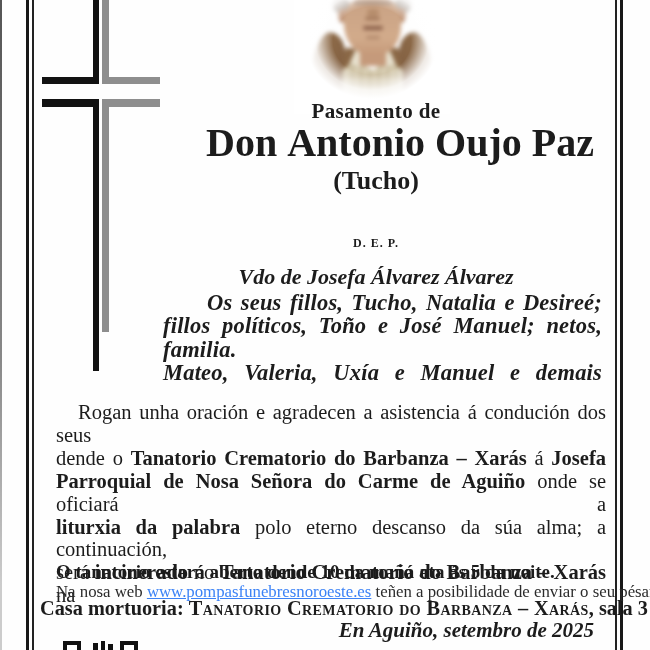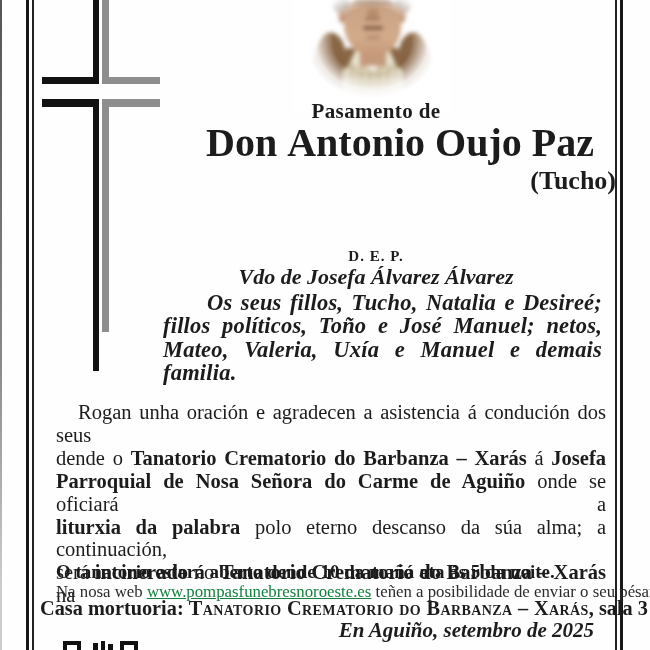--- a/index.html
+++ b/index.html
@@ -52,39 +52,39 @@
   .jacket-l{left:2px;top:32px;width:36px;height:72px;background:linear-gradient(105deg,#97744f,#7e5c3f);border-radius:55% 45% 0 0/90% 30% 0 0;transform:rotate(4deg);}
   .jacket-r{right:2px;top:32px;width:36px;height:72px;background:linear-gradient(-105deg,#97744f,#7e5c3f);border-radius:45% 55% 0 0/30% 90% 0 0;transform:rotate(-4deg);}
   .lapel-l{left:36px;top:48px;width:10px;height:48px;background:#8a6745;transform:rotate(9deg);}
   .lapel-r{right:36px;top:48px;width:10px;height:48px;background:#8a6745;transform:rotate(-9deg);}
   .ph-fade{position:absolute;inset:-12px;background:radial-gradient(ellipse 52% 56% at 50% 42%,rgba(255,255,255,0) 48%,rgba(255,255,255,.85) 70%,#fff 82%);}
   
   .t{position:absolute;left:136px;width:480px;text-align:center;white-space:nowrap;}
   .pasamento{top:99px;font-size:21px;font-weight:bold;letter-spacing:.4px;}
   .name-line{top:119px;left:150px;width:500px;font-size:40px;font-weight:bold;}
   .don{font-size:40px;margin-right:10px;}
-  .tucho{top:166px;font-size:26px;font-weight:bold;text-align:right;}
+  .tucho{top:166px;font-size:26px;font-weight:bold;}
   .faleceu{top:198px;font-size:20.5px;}
   .aos{top:221px;font-size:20.5px;}
-  .dep{top:248px;font-size:15px;font-weight:bold;letter-spacing:1px;}
+  .dep{top:236px;font-size:12px;font-weight:bold;letter-spacing:1px;}
   .vdo{top:264px;font-size:22px;font-weight:bold;font-style:italic;}
   
   .family{position:absolute;left:163px;top:291px;width:439px;
     font-size:22.5px;line-height:23.4px;font-weight:bold;font-style:italic;letter-spacing:.2px;}
   .family .indent{text-indent:44px;}
   
   .body-para{position:absolute;left:56px;top:401px;width:550px;font-size:20.5px;line-height:22.9px;}
   .body-para .indent{text-indent:22px;}
   .jline{text-align:justify;text-align-last:justify;white-space:normal;}
   .jline.last{text-align-last:left;}
   .b{font-weight:bold;}
   
   .hours{position:absolute;left:56px;top:561px;width:552px;font-size:19px;font-weight:bold;white-space:nowrap;}
   .webline{position:absolute;left:56px;top:582px;width:552px;font-size:16.8px;white-space:nowrap;color:#2b2b2b;}
-  .webline a{color:#15803d;text-decoration:underline;}
+  .webline a{color:#3b82f6;text-decoration:underline;}
   .casa{position:absolute;left:40px;top:597px;width:575px;text-align:right;font-size:20.3px;font-weight:bold;white-space:nowrap;}
   .casa .sc{font-variant:small-caps;letter-spacing:.4px;}
   .placedate{position:absolute;left:284px;top:618px;width:310px;text-align:right;font-size:21px;font-weight:bold;font-style:italic;white-space:nowrap;}
   
   .qr{position:absolute;left:63px;top:640px;width:80px;height:10px;}
   .qr div{position:absolute;background:#111;}
   .qr .w{background:#fff;}
   .qf-l{left:0;top:1px;width:18px;height:9px;}
   .qf-lw{left:4px;top:5px;width:10px;height:5px;}
   .qm1{left:30px;top:3px;width:5px;height:7px;}
@@ -143,22 +143,22 @@
 
   <div class="t name-line"><span class="don">Don</span><span>Antonio Oujo Paz</span></div>
 
   <div class="t tucho">(Tucho)</div>
   <div class="t dep">D. E. P.</div>
   <div class="t vdo">Vdo de Josefa Álvarez Álvarez</div>
 
   <div class="family">
       <div class="jline fam-line indent"><span>Os seus fillos, Tucho, Natalia e Desireé;</span></div>
       <div class="jline fam-line"><span>fillos políticos, Toño e José Manuel; netos,</span></div>
+      <div class="jline fam-line last"><span>familia.</span></div>
       <div class="jline fam-line"><span>Mateo, Valeria, Uxía e Manuel e demais</span></div>
-      <div class="jline fam-line last"><span>familia.</span></div>
     </div>
 
   <div class="body-para">
       <div class="jline body-line indent"><span>Rogan unha oración e agradecen a asistencia á condución dos seus</span></div>
       <div class="jline body-line"><span>dende o </span><span class="b">Tanatorio Crematorio do Barbanza – Xarás</span><span> á </span><span class="b">Josefa</span></div>
       <div class="jline body-line"><span class="b">Parroquial de Nosa Señora do Carme de Aguiño</span><span> onde se oficiará a</span></div>
       <div class="jline body-line"><span class="b">liturxia da palabra</span><span> polo eterno descanso da súa alma; a continuación,</span></div>
       <div class="jline body-line"><span>será </span><span class="b">incinerado</span><span> no </span><span class="b">Tanatorio Crematorio do Barbanza – Xarás</span><span> na</span></div>
     </div>
 

